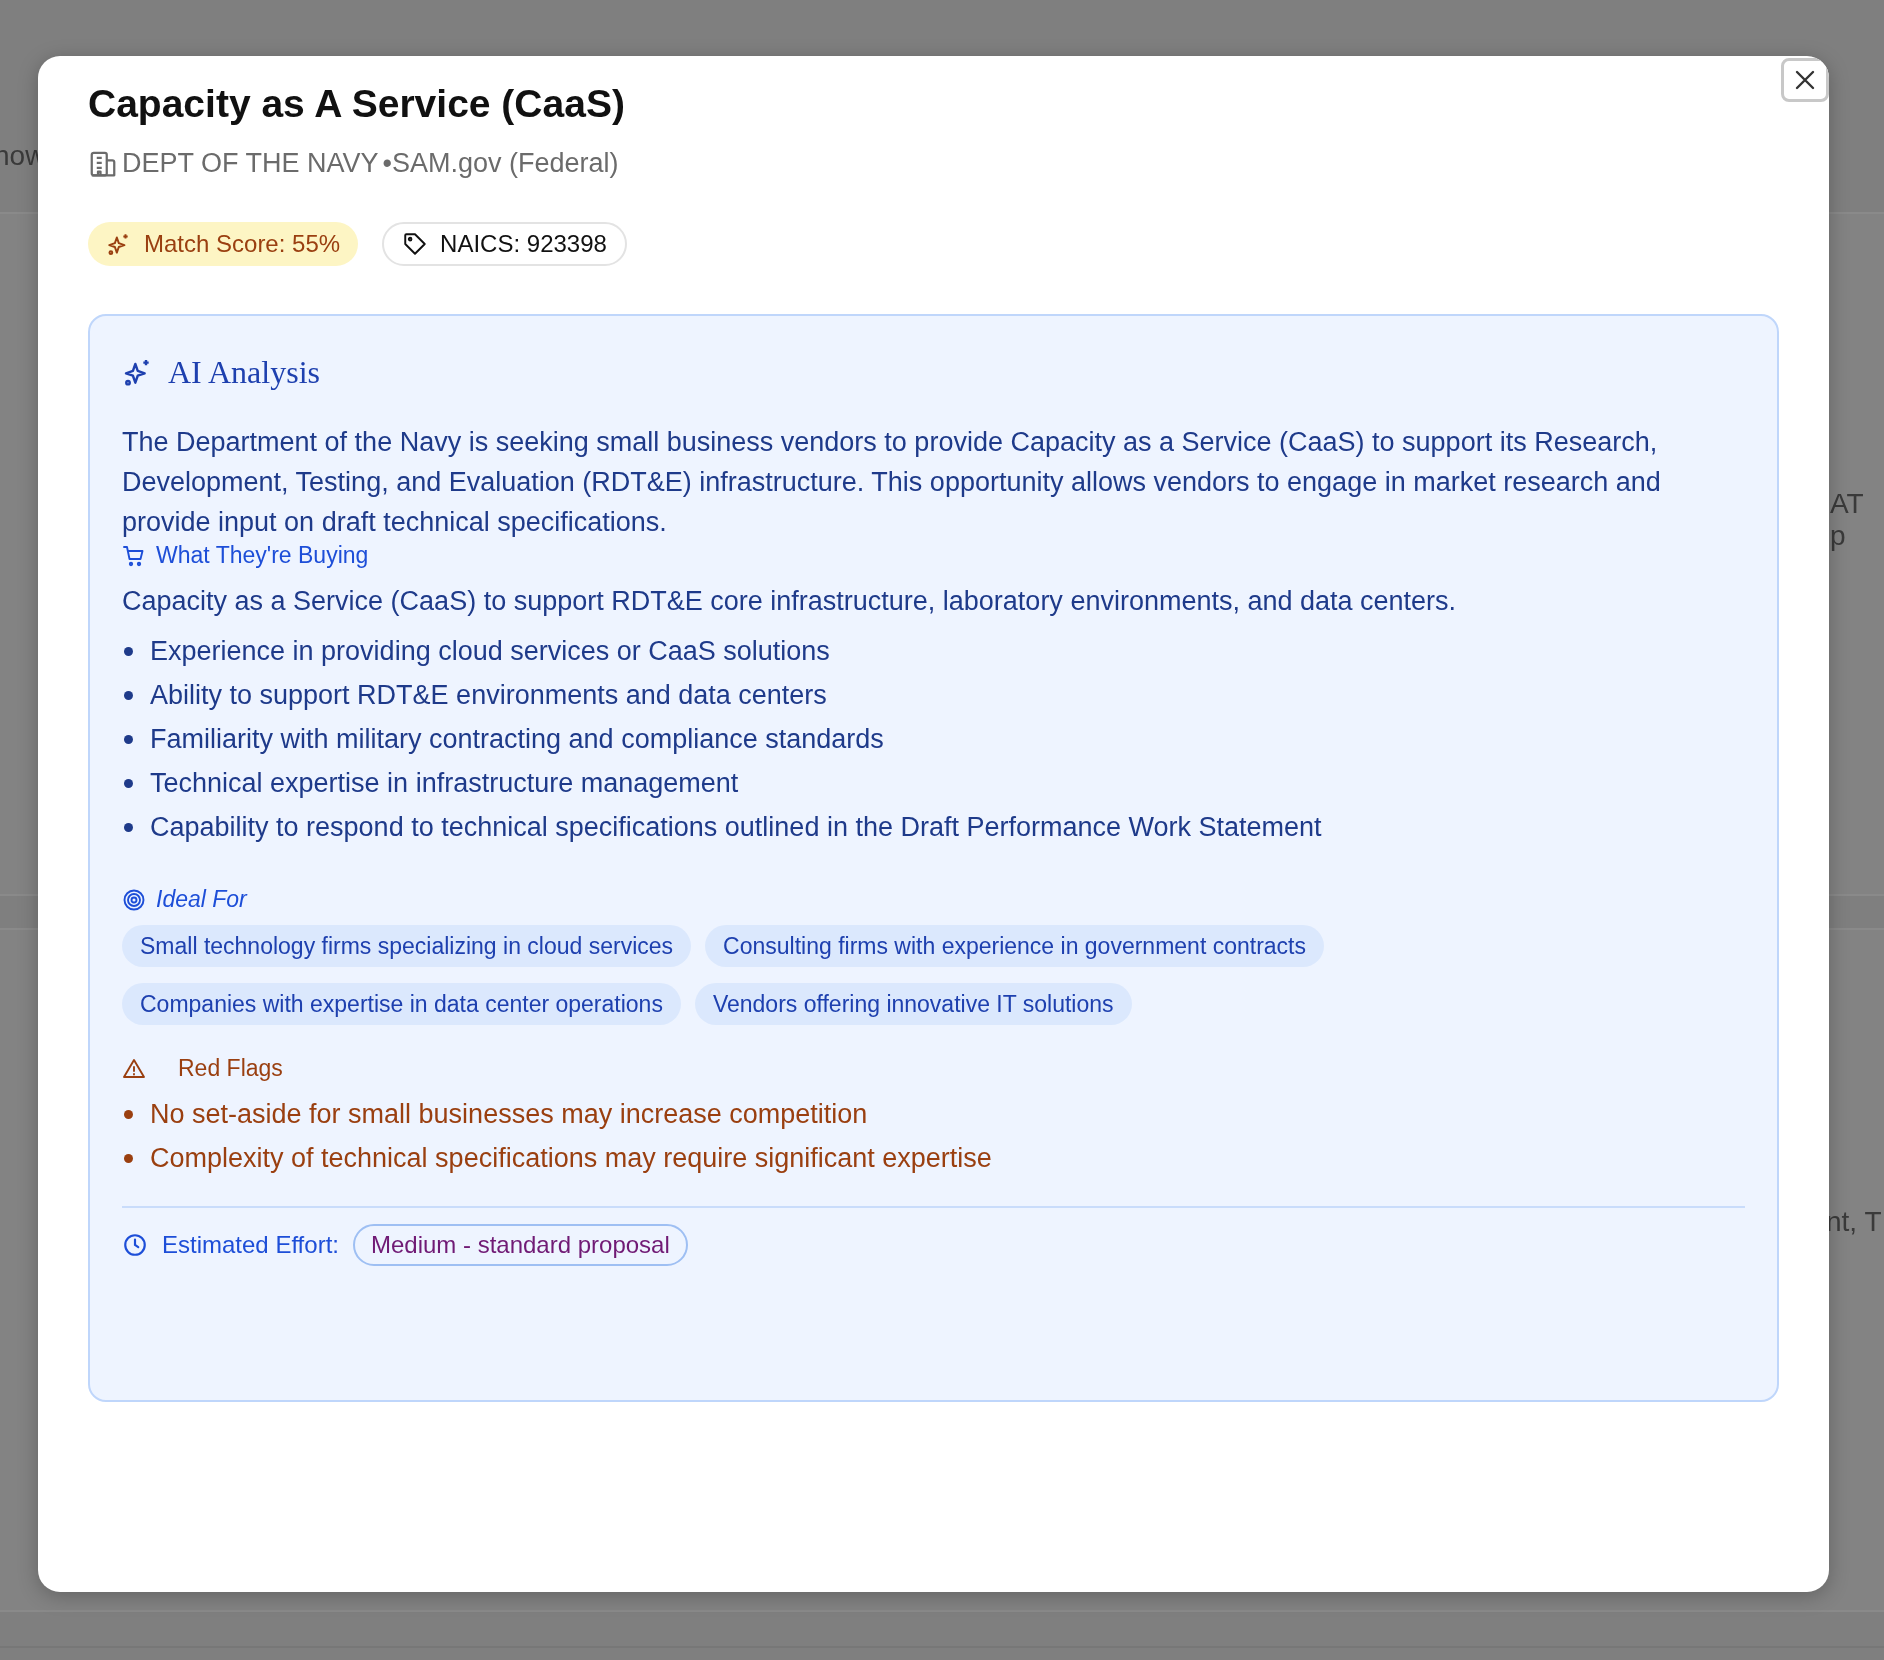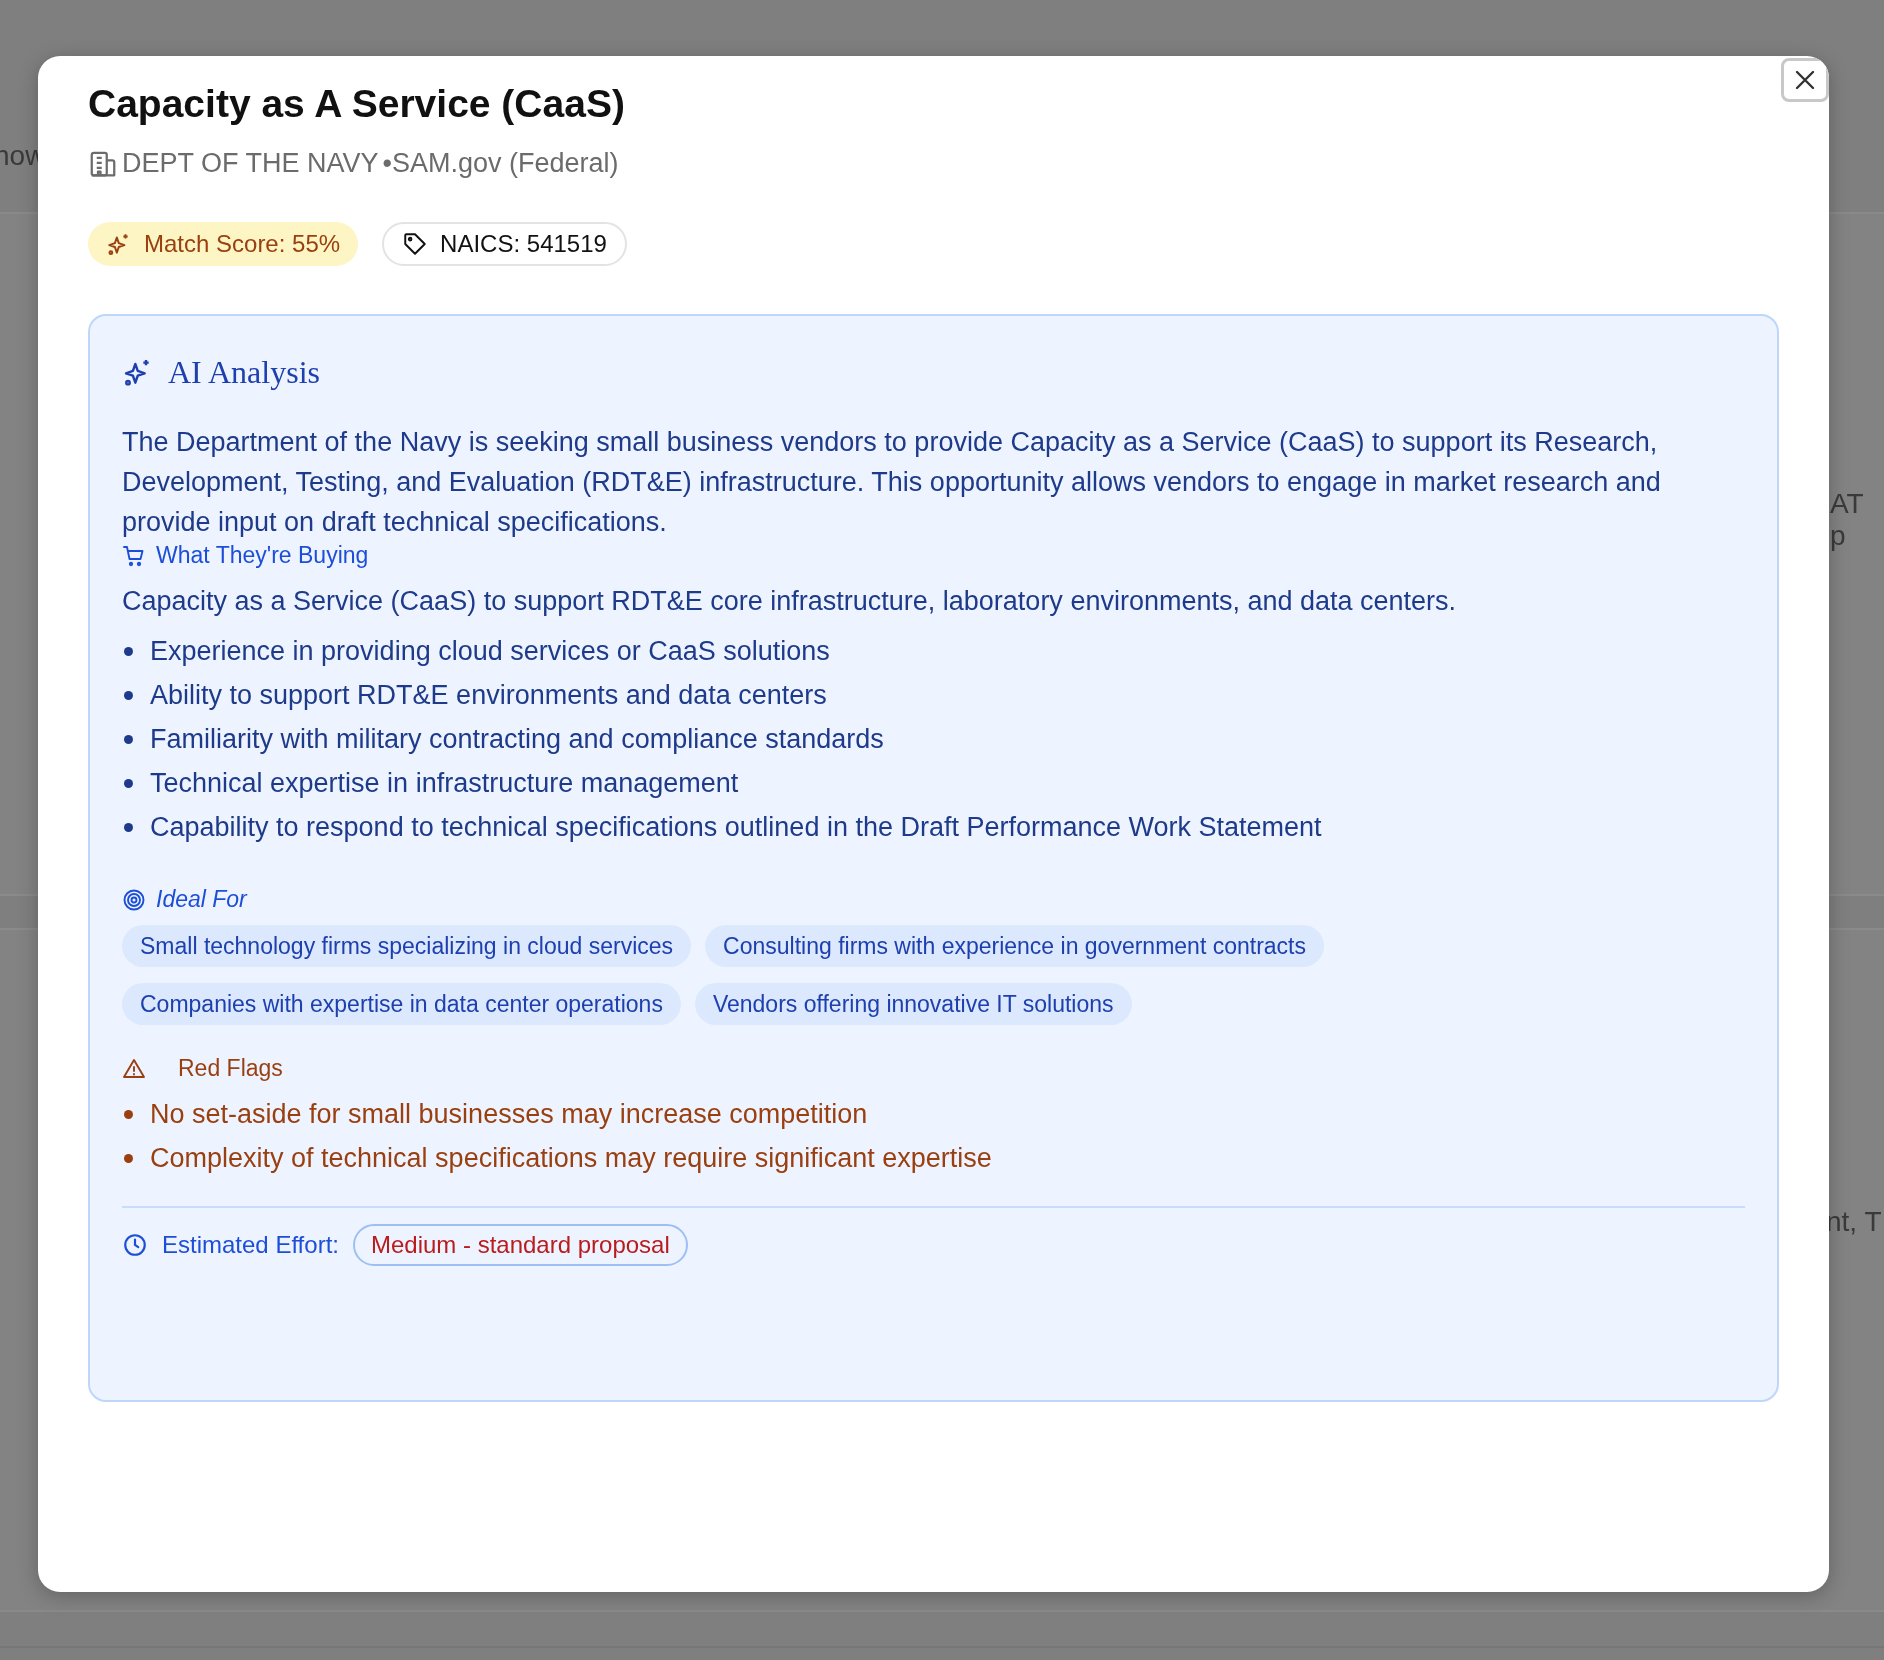--- a/index.html
+++ b/index.html
@@ -109,21 +109,21 @@
   .divider {
     margin-top: 26px; height: 2px; background: #c9dcfb; width: 100%;
   }
   .effort {
     margin-top: 16px; display: flex; align-items: center; gap: 14px;
     font-size: 24px; color: #1d4ed8;
   }
   .effort-pill {
     border: 2px solid #9ebff3; border-radius: 22px;
     padding: 0 16px; height: 42px; display: inline-flex; align-items: center;
-    color: #b91c1c; font-size: 24px; background: #eef4ff;
+    color: #701a75; font-size: 24px; background: #eef4ff;
   }
 
   .desc-box {
     position: absolute; left: 50px; top: 1396px;
     width: 1691px; height: 200px;
     background: #f7f7f7; border-radius: 18px;
     padding: 36px 32px;
   }
   .desc-head { display: flex; align-items: center; gap: 14px; font-size: 32px; color: #111; font-weight: 500; }
   .desc-text { margin-top: 28px; font-size: 26px; color: #6b6b6b; white-space: nowrap; }
@@ -176,21 +176,21 @@
       </span>
       <span>Match Score: 55%</span>
     </div>
     <div class="badge naics">
       <span>
         <svg width="26" height="26" viewBox="0 0 24 24" fill="none" stroke="#111" stroke-width="1.8" stroke-linejoin="round">
             <path d="M3 12 V4 a1 1 0 0 1 1-1 h8 l9 9 -9 9 z"></path>
             <circle cx="7.5" cy="7.5" r="1.2"></circle>
           </svg>
       </span>
-      <span>NAICS: 541519</span>
+      <span>NAICS: 923398</span>
     </div>
   </div>
 
   <div class="ai-box">
     <div class="ai-head">
       <span>
         <svg width="32" height="32" viewBox="0 0 24 24" fill="none" stroke="#1e40af" stroke-width="1.8" stroke-linejoin="round">
             <path d="M10 6 L11.8 11.2 L17 13 L11.8 14.8 L10 20 L8.2 14.8 L3 13 L8.2 11.2 Z"></path>
             <path d="M18 3v4M16 5h4"></path>
             <circle cx="4.5" cy="20" r="1.3"></circle>

